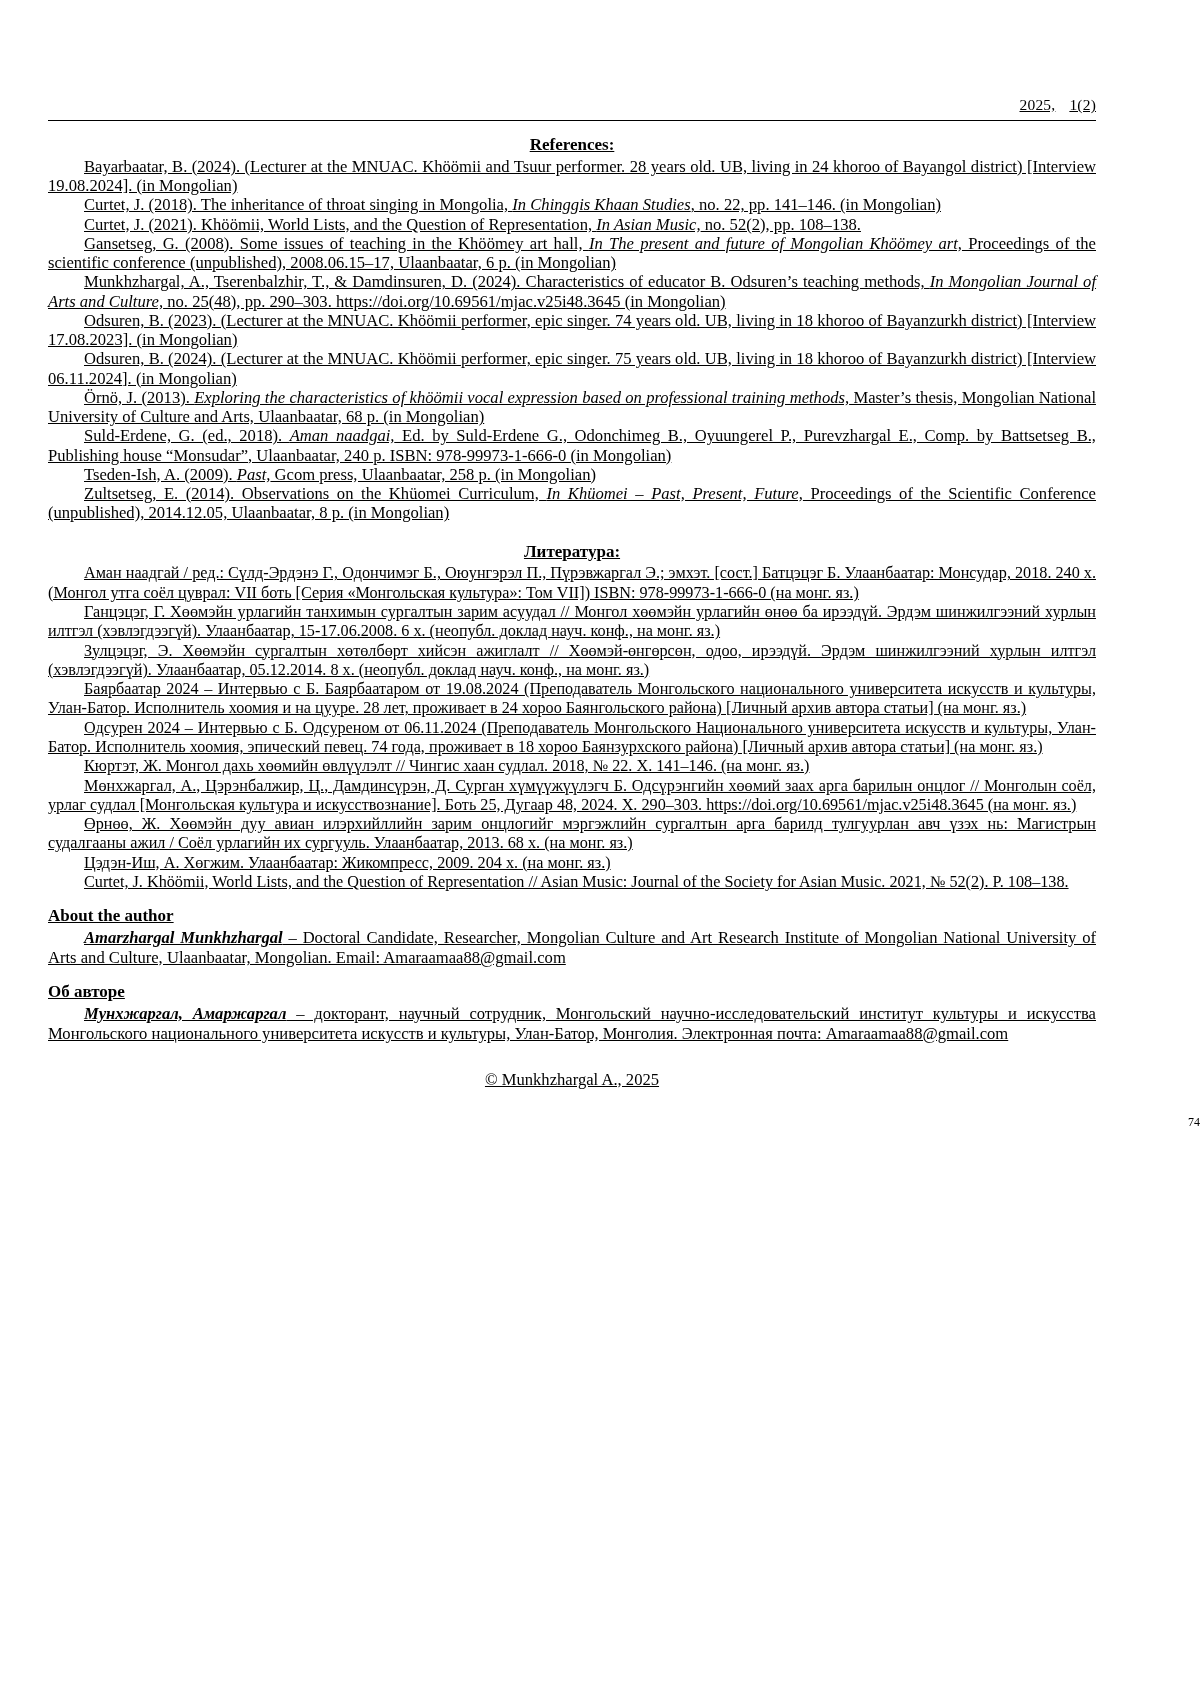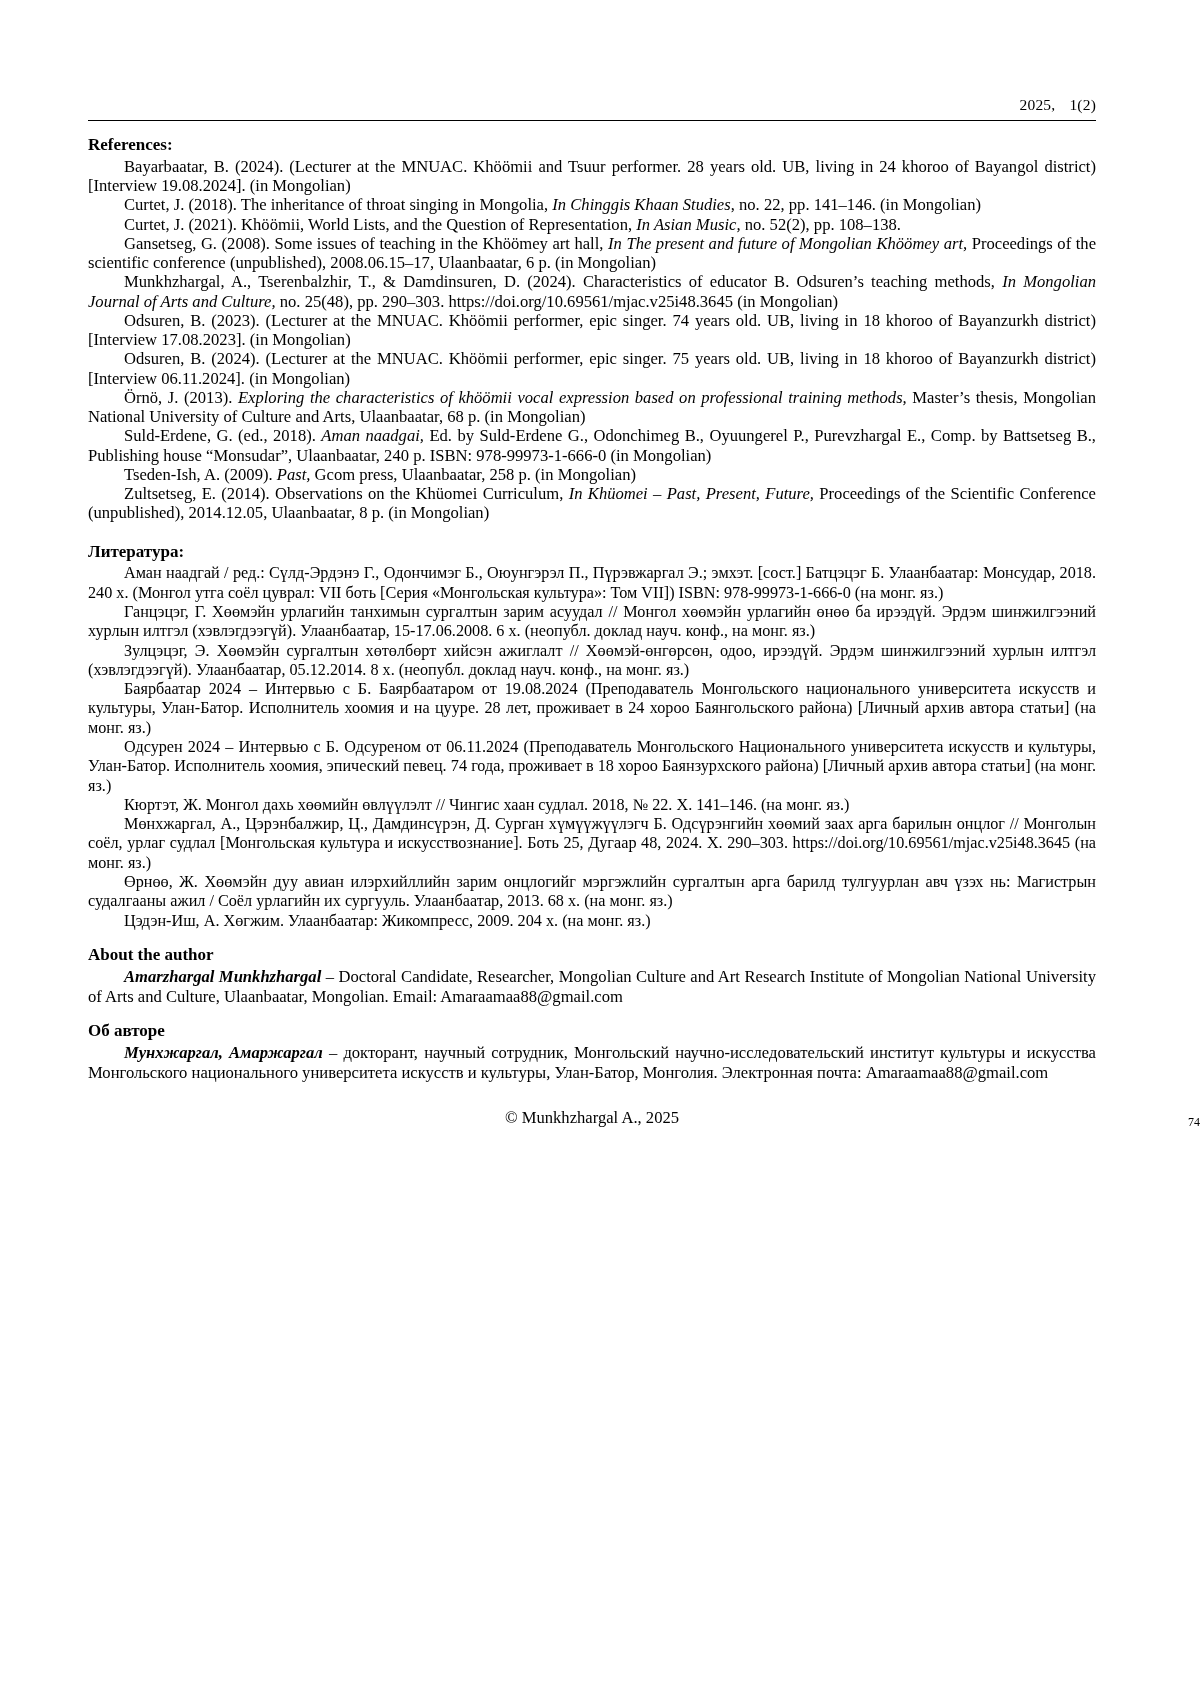--- a/index.html
+++ b/index.html
@@ -12,36 +12,37 @@
     height: 1694px;
     font-family: "Liberation Serif", serif;
     color: #000000;
     position: relative;
   }
   .page {
     position: relative;
     width: 1200px;
     height: 1214px;
     box-sizing: border-box;
-    padding: 96px 104px 0 88px;
+    padding: 96px 104px 0 48px;
+    text-decoration: underline;
   }
   .header {
     text-align: right;
     font-size: 15.5px;
     letter-spacing: 0.2px;
     padding-bottom: 6px;
     font-family: "Liberation Serif", serif;
   }
   .header .hdr-year { margin-right: 14px; }
   .rule {
     border-top: 1.6px solid #000;
     margin-bottom: 14px;
   }
   .section-title {
-    text-align: left;
+    text-align: center;
     font-weight: bold;
     font-size: 17px;
     margin: 6px 0 2px 0;
   }
   .ref {
     font-size: 16.6px;
     line-height: 1.16;
     text-align: justify;
     text-indent: 36px;
     margin: 0;
@@ -125,20 +126,21 @@
 
   <p class="ru">Аман наадгай / ред.: Сүлд-Эрдэнэ Г., Одончимэг Б., Оюунгэрэл П., Пүрэвжаргал Э.; эмхэт. [сост.] Батцэцэг Б. Улаанбаатар: Монсудар, 2018. 240 х. (Монгол утга соёл цуврал: VII боть [Серия «Монгольская культура»: Том VII]) ISBN: 978-99973-1-666-0 (на монг. яз.)</p>
   <p class="ru">Ганцэцэг, Г. Хөөмэйн урлагийн танхимын сургалтын зарим асуудал // Монгол хөөмэйн урлагийн өнөө ба ирээдүй. Эрдэм шинжилгээний хурлын илтгэл (хэвлэгдээгүй). Улаанбаатар, 15-17.06.2008. 6 х. (неопубл. доклад науч. конф., на монг. яз.)</p>
   <p class="ru">Зулцэцэг, Э.  Хөөмэйн сургалтын хөтөлбөрт хийсэн ажиглалт // Хөөмэй-өнгөрсөн, одоо, ирээдүй. Эрдэм шинжилгээний хурлын илтгэл (хэвлэгдээгүй). Улаанбаатар, 05.12.2014. 8 х. (неопубл. доклад науч. конф., на монг. яз.)</p>
   <p class="ru">Баярбаатар 2024 – Интервью с Б. Баярбаатаром от 19.08.2024 (Преподаватель Монгольского национального университета искусств и культуры, Улан-Батор. Исполнитель хоомия и на цууре. 28 лет, проживает в 24 хороо Баянгольского района) [Личный архив автора статьи] (на монг. яз.)</p>
   <p class="ru">Одсурен 2024 – Интервью с Б. Одсуреном от 06.11.2024 (Преподаватель Монгольского Национального университета искусств и культуры, Улан-Батор. Исполнитель хоомия, эпический певец. 74 года, проживает в 18 хороо Баянзурхского района) [Личный архив автора статьи] (на монг. яз.)</p>
   <p class="ru">Кюртэт, Ж. Монгол дахь хөөмийн өвлүүлэлт // Чингис хаан судлал. 2018, № 22. Х. 141–146. (на монг. яз.)</p>
   <p class="ru">Мөнхжаргал, А., Цэрэнбалжир, Ц., Дамдинсүрэн, Д.  Сурган хүмүүжүүлэгч Б. Одсүрэнгийн хөөмий заах арга барилын онцлог // Монголын соёл, урлаг судлал [Монгольская культура и искусствознание]. Боть 25, Дугаар 48, 2024. Х. 290–303. https://doi.org/10.69561/mjac.v25i48.3645 (на монг. яз.)</p>
   <p class="ru">Өрнөө, Ж. Хөөмэйн дуу авиан илэрхийллийн зарим онцлогийг мэргэжлийн сургалтын арга барилд тулгуурлан авч үзэх нь: Магистрын судалгааны ажил / Соёл урлагийн их сургууль. Улаанбаатар, 2013. 68 х. (на монг. яз.)</p>
   <p class="ru">Цэдэн-Иш, А.  Хөгжим. Улаанбаатар: Жикомпресс, 2009. 204 х. (на монг. яз.)</p>
+  <p class="ru">Curtet, J. Khöömii, World Lists, and the Question of Representation // Asian Music: Journal of the Society for Asian Music. 2021, № 52(2). P. 108–138.</p>
 
   <div class="blockgap"></div>
 
   <div class="about-title">About the author</div>
   <p class="about-p"><span class="bi">Amarzhargal Munkhzhargal</span><span> – Doctoral Candidate, Researcher, Mongolian Culture and Art Research Institute of Mongolian National University of Arts and Culture, Ulaanbaatar, Mongolian. Email: Amaraamaa88@gmail.com</span></p>
 
   <div class="blockgap"></div>
 
   <div class="about-title">Об авторе</div>
   <p class="about-p"><span class="bi">Мунхжаргал, Амаржаргал</span><span> – докторант, научный сотрудник, Монгольский научно-исследовательский институт культуры и искусства Монгольского национального университета искусств и культуры, Улан-Батор, Монголия. Электронная почта: Amaraamaa88@gmail.com</span></p>

